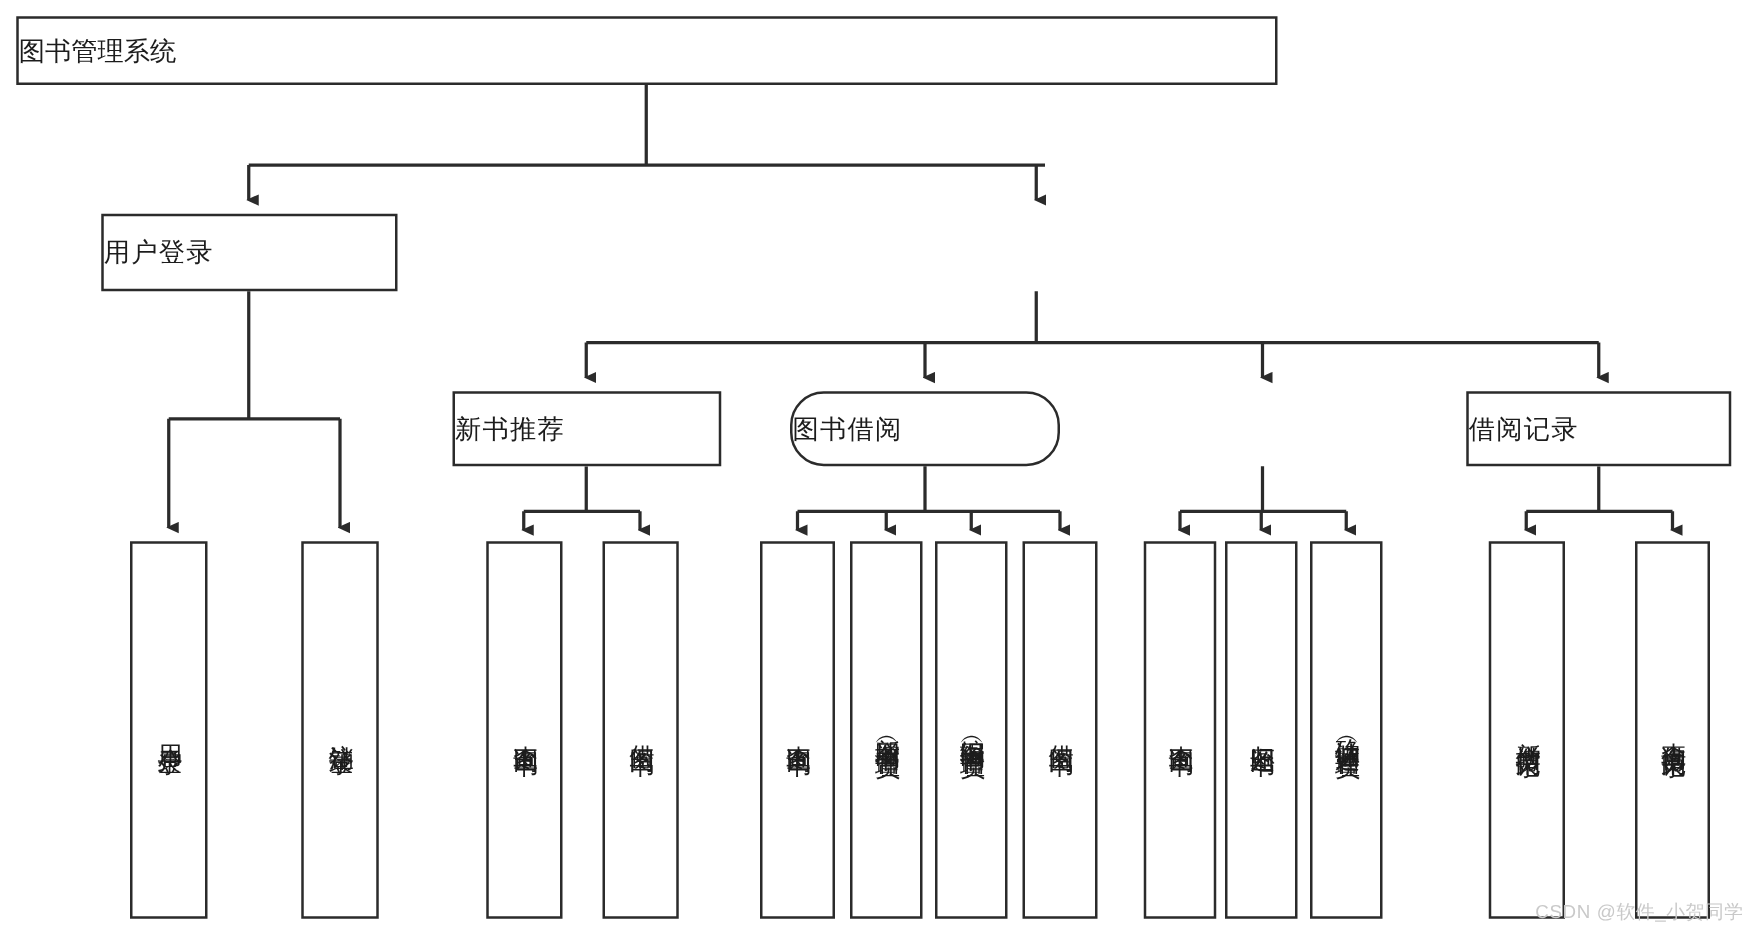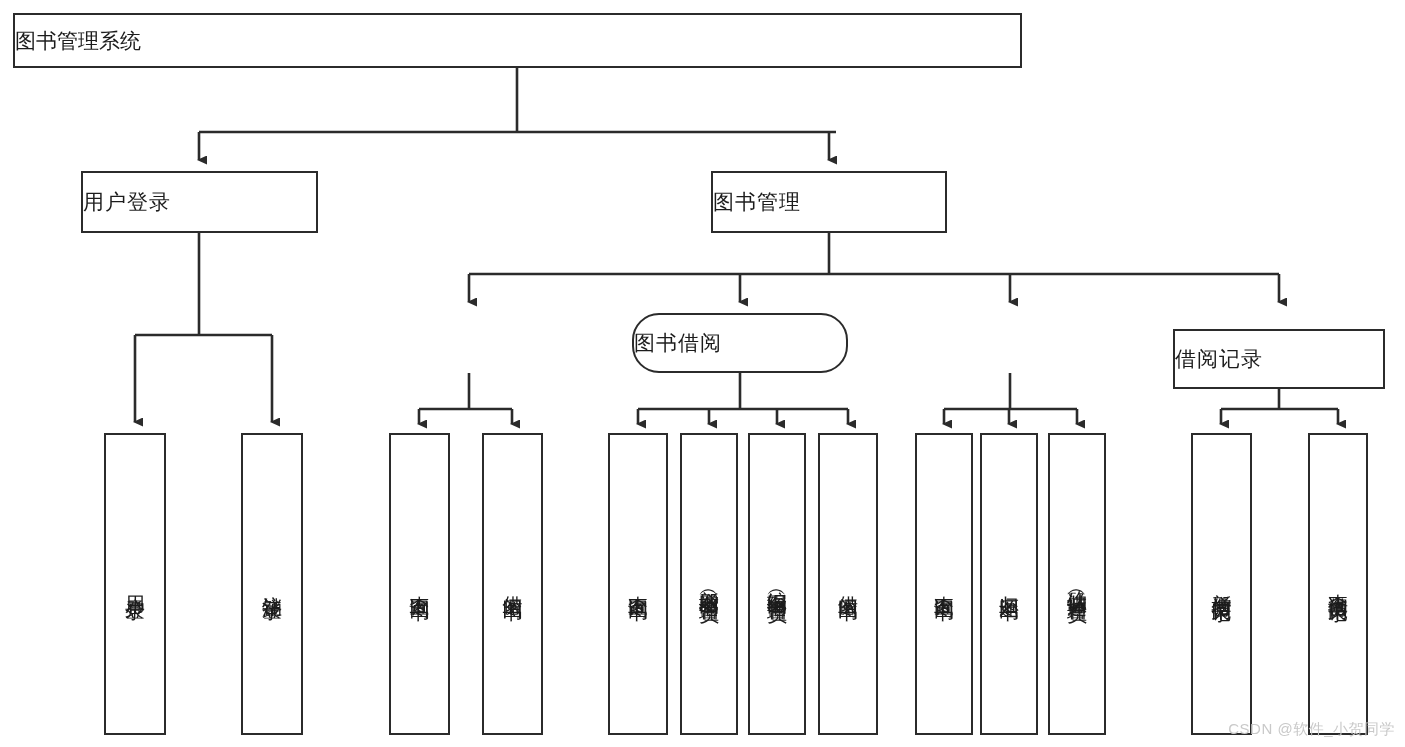--- a/index.html
+++ b/index.html
@@ -71,28 +71,28 @@
     </g>
   </svg>
 
   <div class="node root" style="left:13px;top:13px;width:1009px;height:55px;">
     <span>图书管理系统</span>
   </div>
 
   <div class="node h" style="left:81px;top:171px;width:237px;height:62px;">
     <span>用户登录</span>
   </div>
-  <div class="node h" style="left:711px;top:171px;width:236px;height:62px;">
-    <span>图书管理</span>
+
+  <div class="node h" style="left:362px;top:313px;width:215px;height:60px;">
+    <span>新书推荐</span>
   </div>
-
   <div class="node h" style="left:632px;top:313px;width:216px;height:60px;border-radius:27px;">
     <span>图书借阅</span>
   </div>
-  <div class="node h" style="left:1173px;top:313px;width:212px;height:60px;margin-top:16px;">
+  <div class="node h" style="left:1173px;top:313px;width:212px;height:60px;">
     <span>借阅记录</span>
   </div>
 
   <div class="node v" style="left:104px;top:433px;width:62px;height:302px;">
     <span class="vtext">用户登录</span>
   </div>
   <div class="node v" style="left:241px;top:433px;width:62px;height:302px;">
     <span class="vtext">注销登录</span>
   </div>
 

